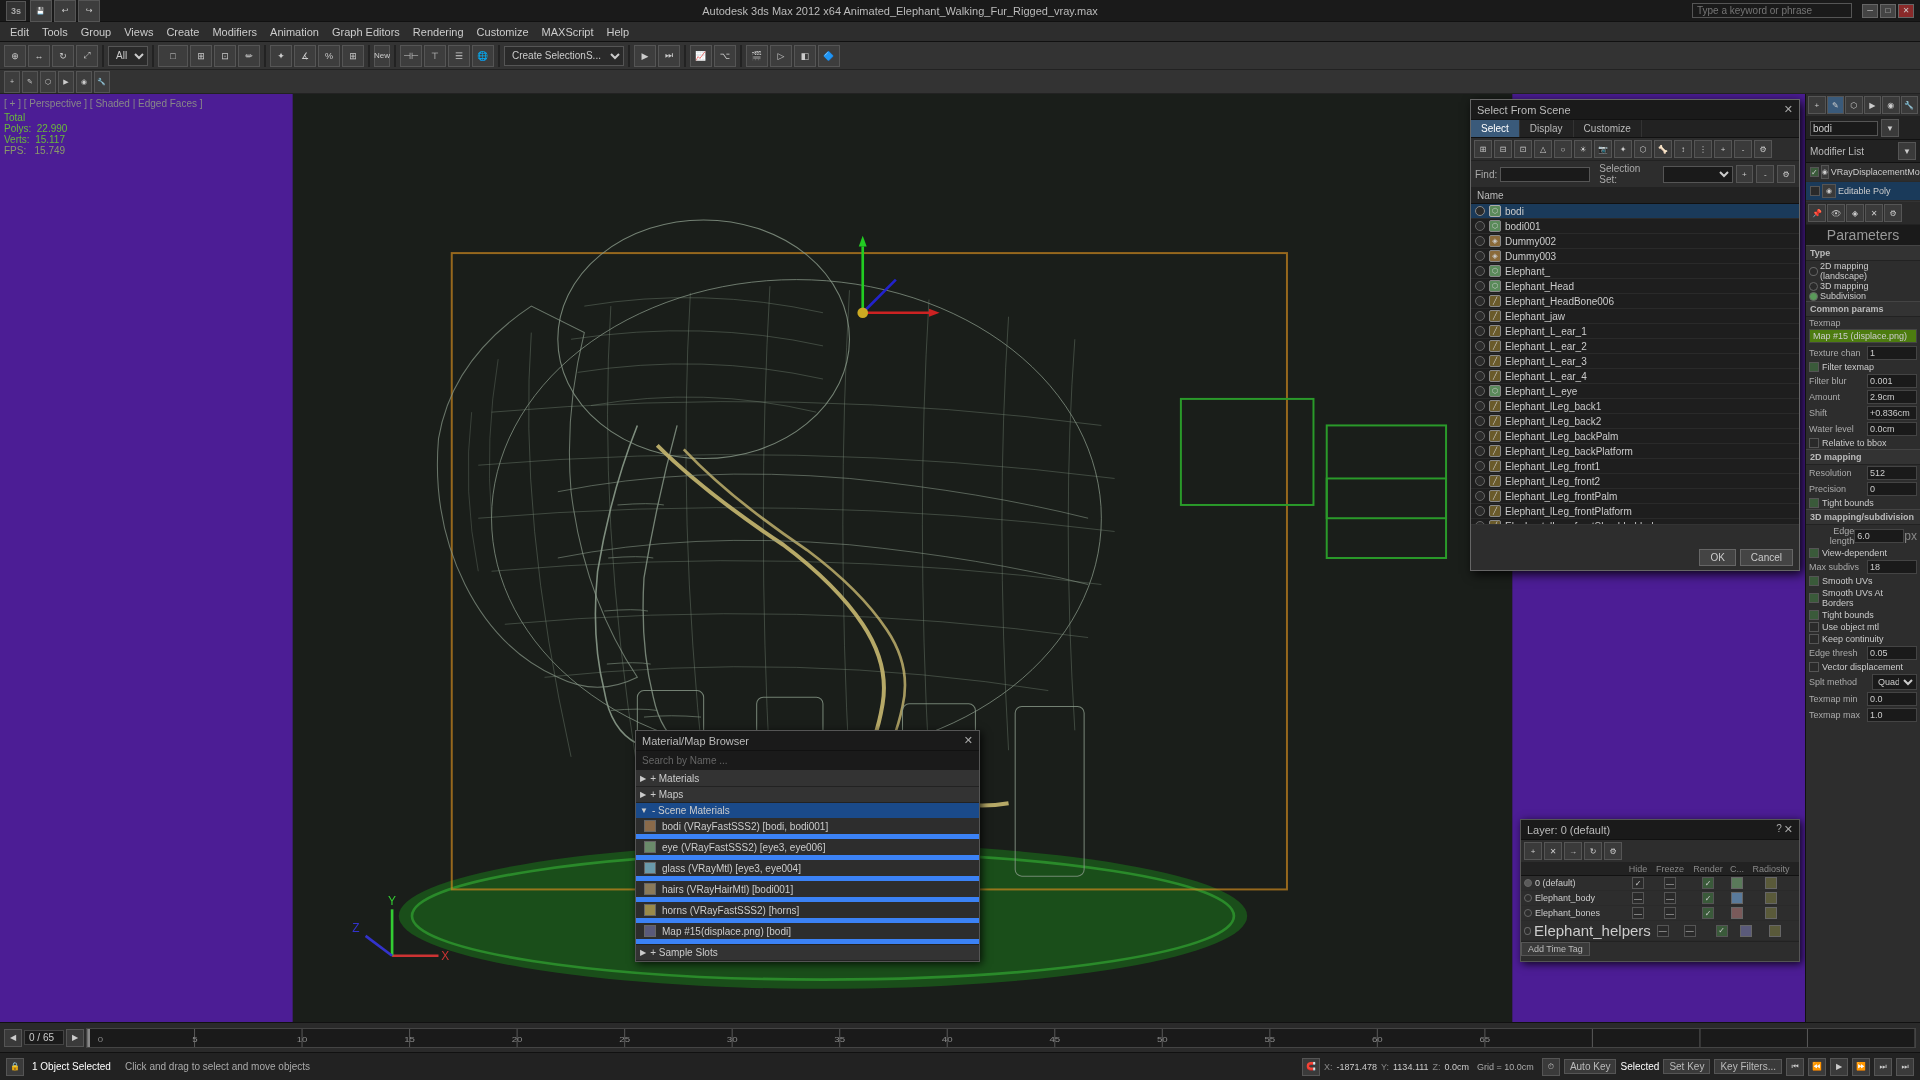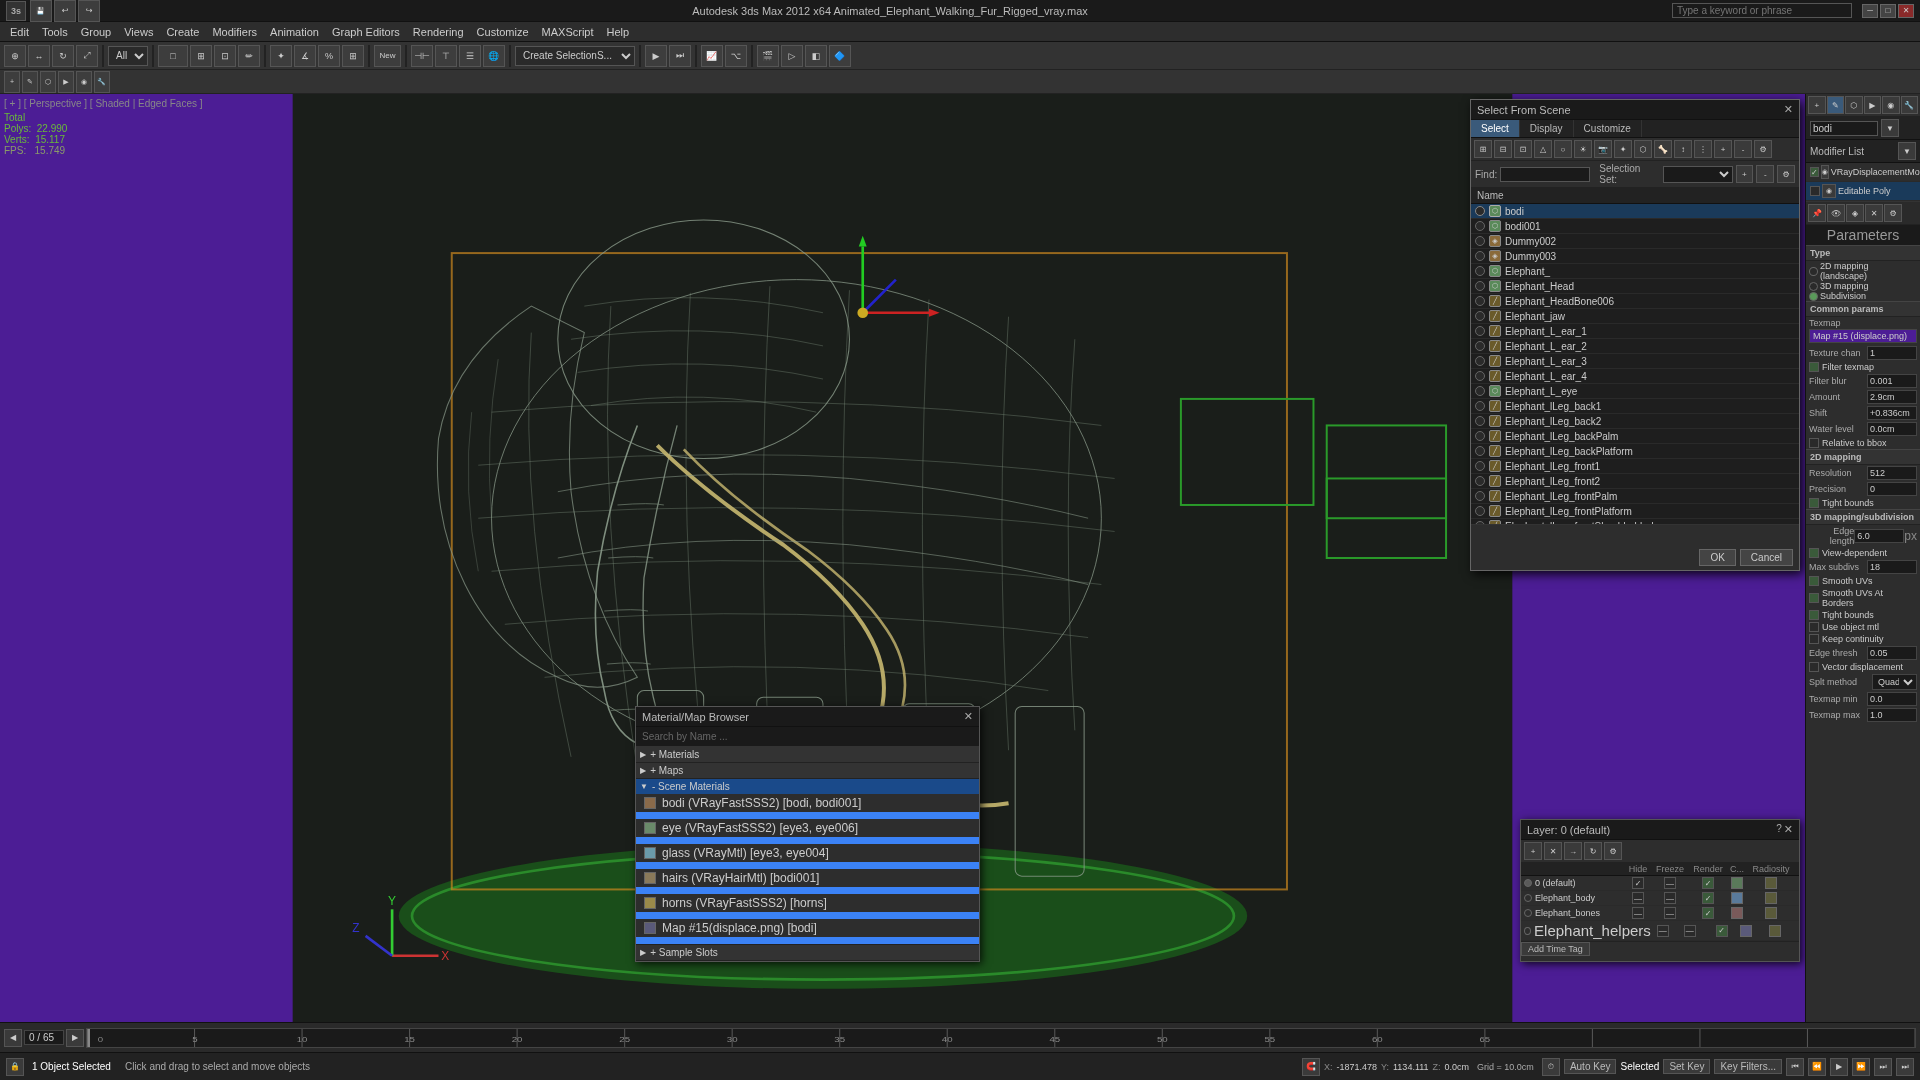--- a/index.html
+++ b/index.html
@@ -194,21 +194,21 @@
     }
     .mat-group-header {
       display: flex; align-items: center; padding: 2px 4px;
       background: #333; font-size: 10px; color: #ccc; cursor: pointer;
     }
     .mat-group-header .arrow { margin-right: 4px; font-size: 8px; }
     .mat-group.open .mat-group-content { display: block; }
     .mat-group-content { display: none; }
     .mat-item {
       display: flex; align-items: center; padding: 2px 8px;
-      font-size: 12px; color: #ccc; cursor: pointer; border-bottom: 7px solid #3b82f6;
+      font-size: 10px; color: #ccc; cursor: pointer; border-bottom: 5px solid #3b82f6;
     }
     .mat-item .mat-icon {
       width: 12px; height: 12px; margin-right: 6px;
       border: 1px solid #666; background: #555;
     }
 
     
     #layer-dialog {
       position: absolute;
       bottom: 60px; right: 5px;
@@ -350,21 +350,21 @@
 <body>
 
 <div id="title-bar">
   <div class="logo">3s</div>
   <div style="display:flex;gap:2px;margin-right:8px;">
     <div class="tb-btn" style="font-size:7px;">💾</div>
     <div class="tb-btn" style="font-size:8px;">↩</div>
     <div class="tb-btn" style="font-size:8px;">↪</div>
   </div>
   <div class="title">Autodesk 3ds Max 2012 x64   Animated_Elephant_Walking_Fur_Rigged_vray.max</div>
-  <input class="search-box" type="text" style="margin-left: auto; background: rgb(26, 26, 26); border: 1px solid rgb(85, 85, 85); color: rgb(170, 170, 170); padding: 1px 4px; font-size: 10px; width: 180px;" placeholder="Type a keyword or phrase">
+  <input class="search-box" type="text" style="margin-left: auto; background: rgb(26, 26, 26); border: 1px solid rgb(85, 85, 85); color: rgb(170, 170, 170); padding: 1px 4px; font-size: 10px; width: 160px;" placeholder="Type a keyword or phrase">
   <div style="display:flex;gap:2px;margin-left:6px;">
     <div class="win-btn">─</div>
     <div class="win-btn">□</div>
     <div class="win-btn" style="background:#8a2a2a;">✕</div>
   </div>
 </div>
 
 <div id="menu-bar">
   <div class="menu-item">Edit</div>
   <div class="menu-item">Tools</div>
@@ -393,21 +393,21 @@
   <div class="tb-btn" style="width:30px;">□</div>
   <div class="tb-btn">⊞</div>
   <div class="tb-btn">⊡</div>
   <div class="tb-btn">✏</div>
   <div class="tb-sep"></div>
   <div class="tb-btn">✦</div>
   <div class="tb-btn">∡</div>
   <div class="tb-btn">%</div>
   <div class="tb-btn">⊞</div>
   <div class="tb-sep"></div>
-  <div class="tb-btn" style="width:27px;font-size:8px;">New</div>
+  <div class="tb-btn" style="width:16px;font-size:8px;">New</div>
   <div class="tb-sep"></div>
   <div class="tb-btn">⊣⊢</div>
   <div class="tb-btn">⊤</div>
   <div class="tb-btn">☰</div>
   <div class="tb-btn">🌐</div>
   <div class="tb-sep"></div>
   <select class="tb-dropdown" style="width:120px;">
     <option>Create SelectionS...</option>
   </select>
   <div class="tb-sep"></div>
@@ -911,21 +911,21 @@
       <div class="r-dot"></div>
       <span style="font-size:9px;">3D mapping</span>
     </div>
     <div class="radio-opt">
       <div class="r-dot on"></div>
       <span style="font-size:9px;">Subdivision</span>
     </div>
 
     <div class="section-bar">Common params</div>
     <div style="padding:1px 3px;font-size:9px;color:#aaa;">Texmap</div>
-    <div style="padding:1px 3px;font-size:9px;background:#4c1d95;color:#ccc;border:1px solid #444;margin:0 3px 2px 3px;cursor:pointer;">Map #15 (displace.png)</div>
+    <div style="padding:1px 3px;font-size:9px;background:#4d7c0f;color:#ccc;border:1px solid #444;margin:0 3px 2px 3px;cursor:pointer;">Map #15 (displace.png)</div>
 
     <div class="p-row">
       <span class="p-label">Texture chan</span>
       <input type="text" class="p-input" value="1" style="">
     </div>
     <div class="p-check-row">
       <div class="p-check on"></div>
       <span style="font-size:9px;">Filter texmap</span>
     </div>
     <div class="p-row">

